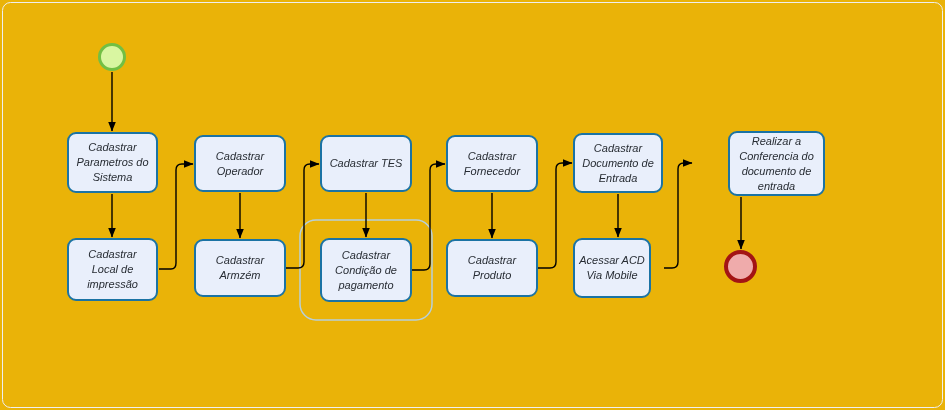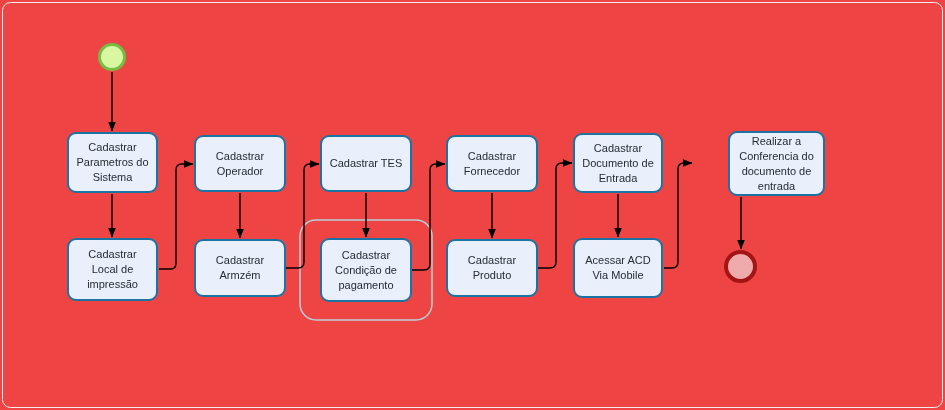--- a/index.html
+++ b/index.html
@@ -1,21 +1,22 @@
 <!DOCTYPE html>
 <html><head>
 <meta charset="utf-8">
 <style>
   html,body{margin:0;padding:0;background:#ffffff;}
   #canvas{
     position:relative;
     width:945px;height:410px;
-    background:#ef4444;
+    background:#eab308;
     font-family:"Liberation Sans", sans-serif;
     overflow:hidden;
+    font-style:italic;
   }
   #connector-layer{position:absolute;left:0;top:0;width:945px;height:410px;}
   .task{
     position:absolute;
     box-sizing:border-box;
     background:#e9effb;
     border:2.5px solid #1b73a4;
     border-radius:9px;
     display:flex;align-items:center;justify-content:center;
     text-align:center;
@@ -41,21 +42,21 @@
   .b1{left:67px;top:132px;width:91px;height:61px;}
   .b2{left:194px;top:135px;width:92px;height:57px;}
   .b3{left:320px;top:135px;width:92px;height:57px;}
   .b4{left:446px;top:135px;width:92px;height:57px;}
   .b5{left:573px;top:133px;width:90px;height:60px;}
   .b6{left:693px;top:131px;width:97px;height:65px;margin-left:35px;}
   .b7{left:67px;top:238px;width:91px;height:63px;}
   .b8{left:194px;top:239px;width:92px;height:58px;}
   .b9{left:320px;top:238px;width:92px;height:64px;}
   .b10{left:446px;top:239px;width:92px;height:58px;}
-  .b11{left:573px;top:238px;width:90px;height:60px;}
+  .b11{left:573px;top:238px;width:78px;height:60px;}
 </style>
 </head>
 <body>
 
 <div id="canvas">
 
   <svg id="connector-layer" width="945" height="410" viewBox="0 0 945 410" xmlns="http://www.w3.org/2000/svg">
     <defs>
       <marker id="arrow" markerUnits="userSpaceOnUse" markerWidth="12" markerHeight="10" refX="9.5" refY="4" orient="auto">
         <path d="M0,0 L10,4 L0,8 Z" fill="#000000"></path>

